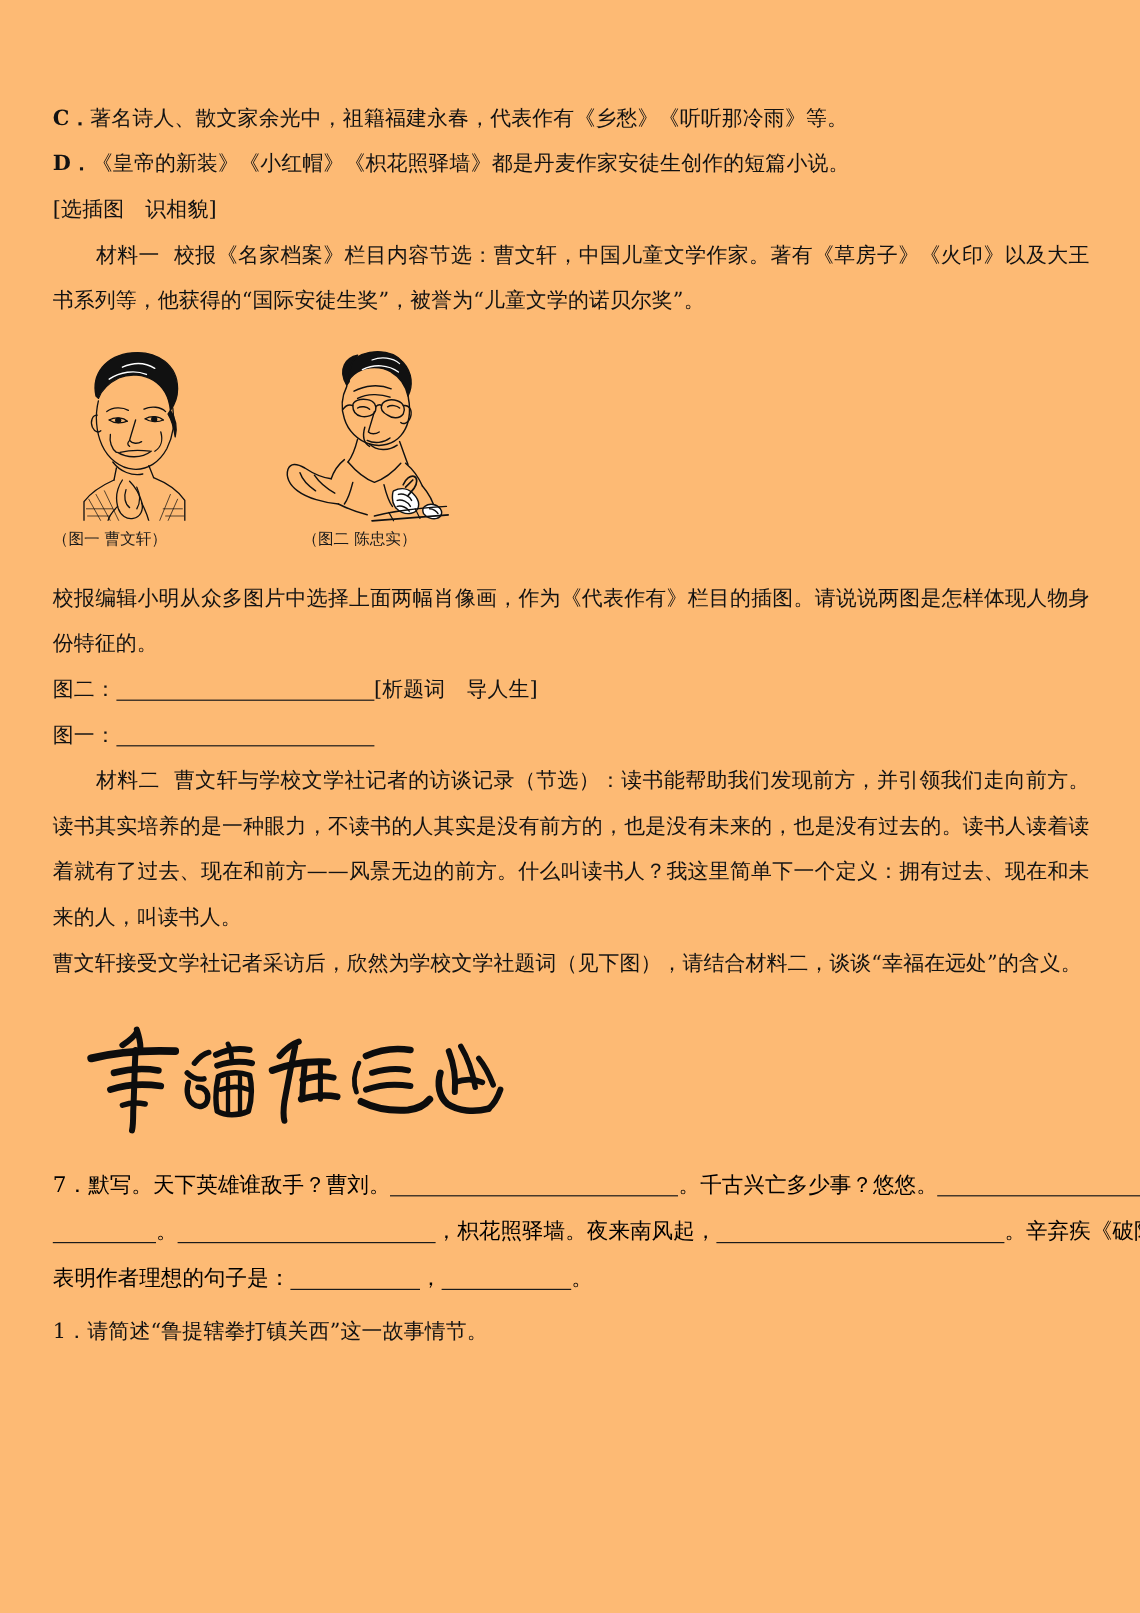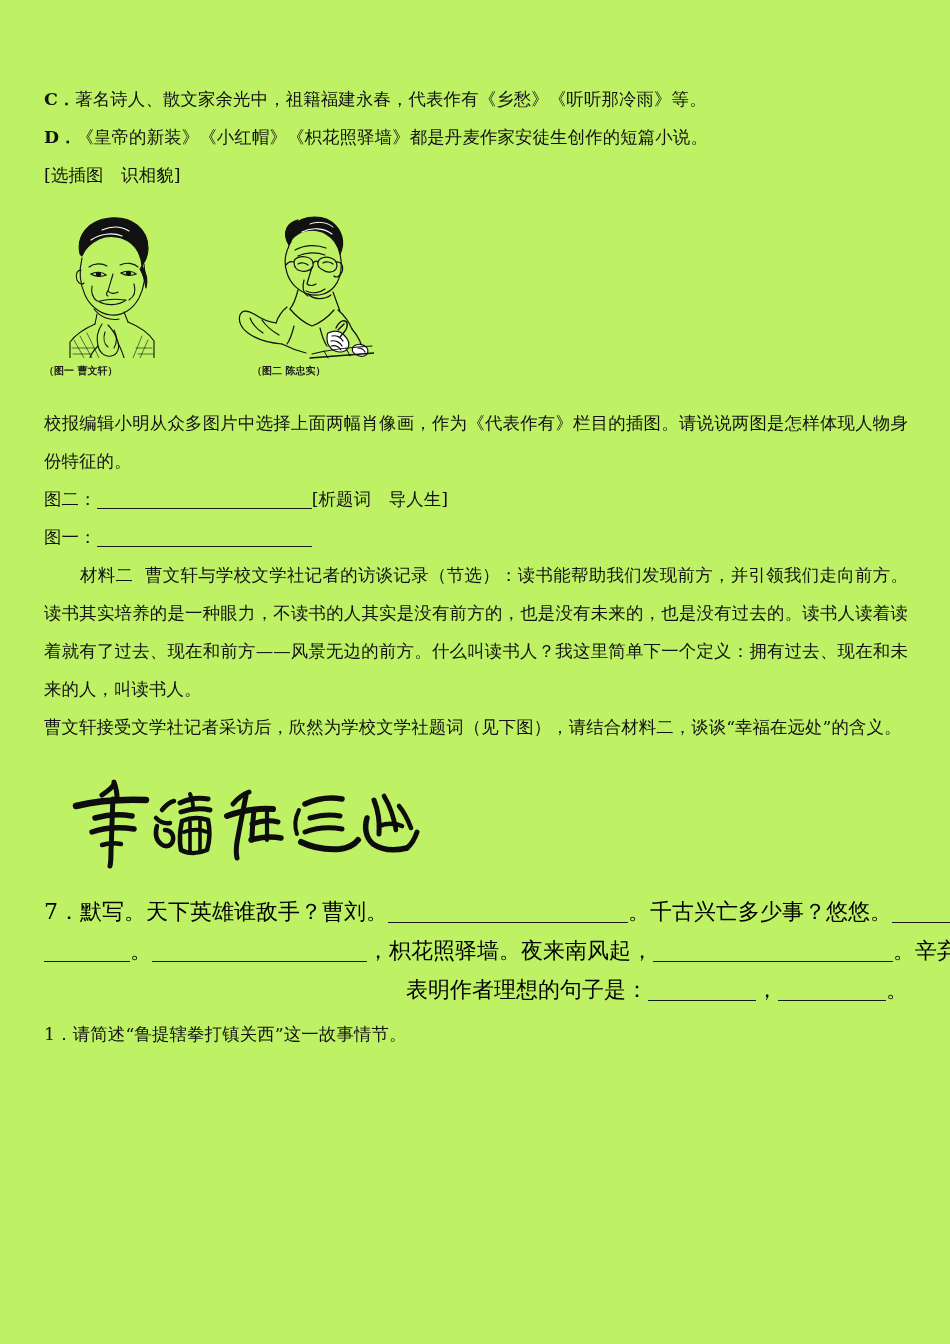--- a/index.html
+++ b/index.html
@@ -9,21 +9,21 @@
     background: #ffffff;
   }
   body {
     font-family: "DejaVu Serif", "Liberation Serif", serif;
     color: #000000;
   }
   .page {
     position: relative;
     width: 950px;
     height: 1344px;
-    background: #bef264;
+    background: #fdba74;
     margin: 0 auto;
     overflow: hidden;
   }
   .content {
     position: absolute;
     left: 44px;
     top: 80px;
     width: 864px;
   }
 
@@ -83,56 +83,58 @@
   .fig-1 { left: 14px; }
   .fig-2 { left: 188px; }
 
   .caption-row {
     position: relative;
     height: 30px;
     margin-top: 2px;
   }
   .cap {
     position: absolute;
-    font-size: 10px;
+    font-size: 13px;
     color: #1a1a1a;
     white-space: nowrap;
-    font-weight: bold;
   }
   .cap-1 { left: 0px; }
   .cap-2 { left: 208px; }
 
   
   .calligraphy-block {
     position: relative;
     height: 112px;
     margin-top: 20px;
     margin-left: 18px;
   }
 
   
-  .q7line { white-space: nowrap; font-size: 22px; line-height: 39px; text-align: right; }
+  .q7line { white-space: nowrap; font-size: 18px; line-height: 39px; }
 </style>
 </head>
 <body>
 
 <div class="page">
   <div class="content">
 
     <div class="line">
       <span class="opt-letter">C</span><span class="opt-letter">．</span><span>著名诗人、散文家余光中，祖籍福建永春，代表作有《乡愁》《听听那冷雨》等。</span>
     </div>
 
     <div class="line">
       <span class="opt-letter">D</span><span class="opt-letter">．</span><span>《皇帝的新装》《小红帽》《枳花照驿墙》都是丹麦作家安徒生创作的短篇小说。</span>
     </div>
 
 
     <div class="line">[选插图　识相貌]</div>
 
+    <div class="para indent">
+      <span>材料一</span>&nbsp;&nbsp;<span>校报《名家档案》栏目内容节选：曹文轩，中国儿童文学作家。著有《草房子》《火印》以及大王书系列等，他获得的“国际安徒生奖”，被誉为“儿童文学的诺贝尔奖”。</span>
+    </div>
 
 
     <div class="spacer-6"></div>
 
     <div class="figure-row">
 
       <div class="fig fig-1">
         <svg width="108" height="148" viewBox="0 0 108 148" xmlns="http://www.w3.org/2000/svg">
           <g fill="none" stroke="#111" stroke-width="1.1" stroke-linecap="round" stroke-linejoin="round">
 

